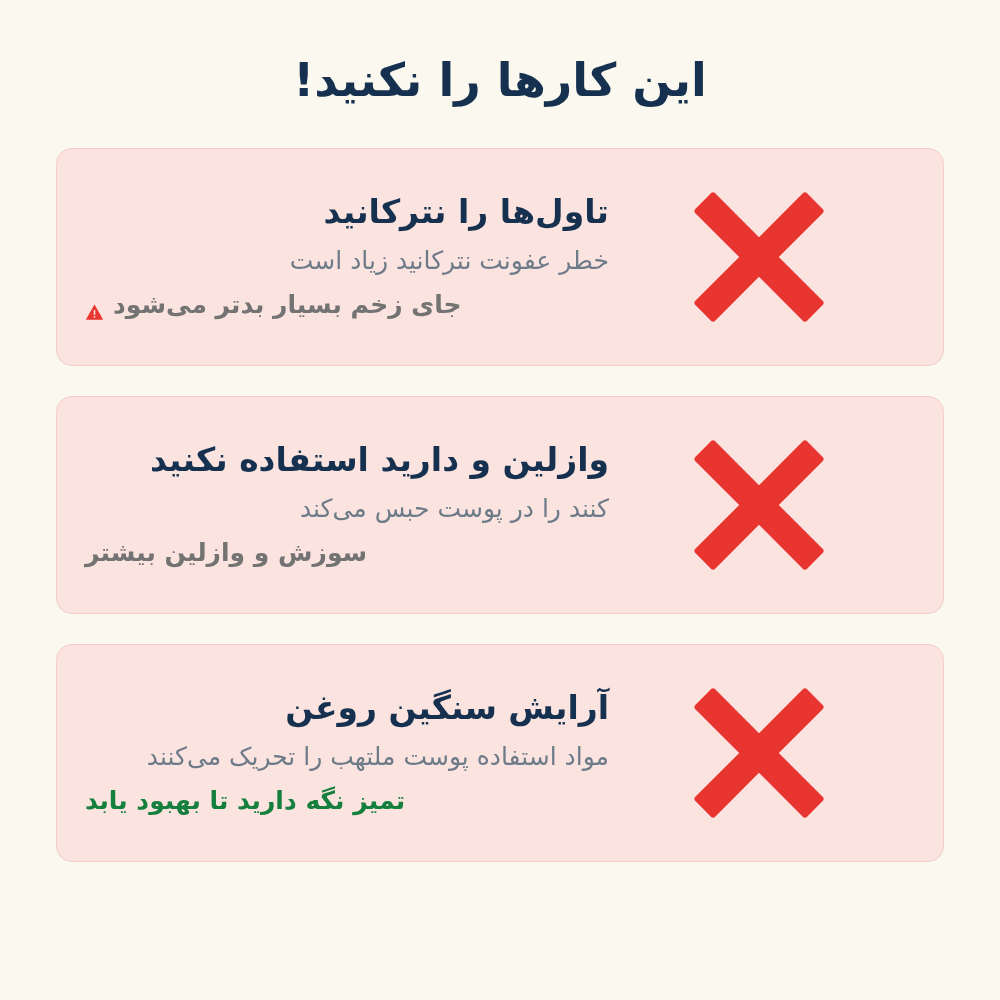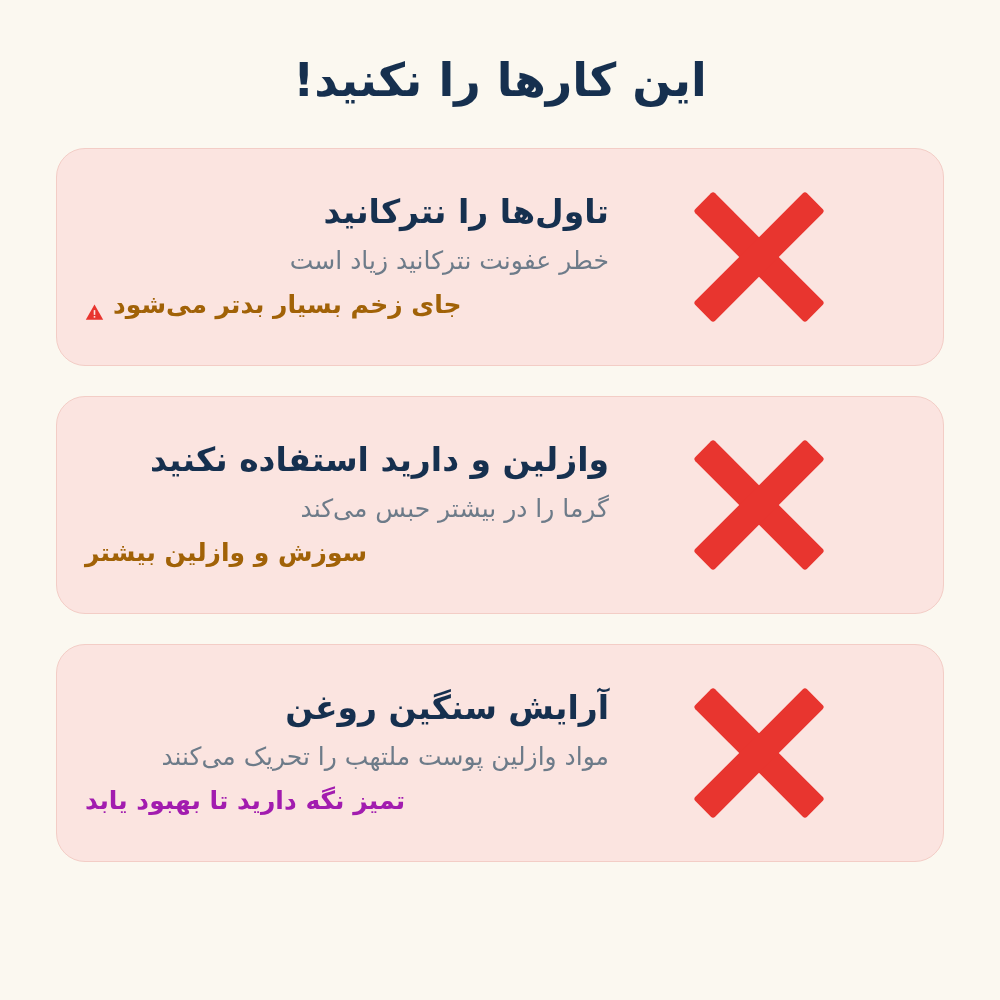--- a/index.html
+++ b/index.html
@@ -35,21 +35,21 @@
     margin-top: 38px;
     display: flex;
     flex-direction: column;
     gap: 30px;
     padding: 0 56px;
     box-sizing: border-box;
   }
   .card {
     background: #fbe4e0;
     border: 1.5px solid #f3cdc6;
-    border-radius: 29px;
+    border-radius: 16px;
     display: flex;
     flex-direction: row-reverse;
     align-items: center;
     box-sizing: border-box;
     padding: 18px 34px 18px 18px;
     min-height: 218px;
   }
   .card-text {
     flex: 1 1 auto;
     text-align: right;
@@ -63,32 +63,32 @@
     line-height: 1.35;
     margin-bottom: 8px;
   }
   .card-sub {
     color: #6d7b89;
     font-size: 25px;
     line-height: 1.5;
     margin-bottom: 6px;
   }
   .card-note {
-    color: #a16207;
+    color: #737373;
     font-size: 25px;
     font-weight: bold;
     line-height: 1.5;
     display: flex;
     flex-direction: row-reverse;
     align-items: center;
     justify-content: flex-start;
     gap: 9px;
   }
   .card-note.teal {
-    color: #a21caf;
+    color: #15803d;
   }
   .warn-icon {
     display: inline-block;
     width: 19px;
     height: 19px;
     flex: 0 0 auto;
   }
   .icon-wrap {
     flex: 0 0 300px;
     display: flex;
@@ -142,37 +142,37 @@
         <div class="x-icon">
           <span class="a"></span>
             <span class="b"></span>
         </div>
       </div>
     </div>
 
     <div class="card">
       <div class="card-text">
         <div class="card-title">وازلین و دارید استفاده نکنید</div>
-        <div class="card-sub">گرما را در بیشتر حبس می‌کند</div>
+        <div class="card-sub">کنند را در پوست حبس می‌کند</div>
         <div class="card-note">
           <span>سوزش و وازلین بیشتر</span>
         </div>
       </div>
       <div class="icon-wrap">
         <div class="x-icon">
           <span class="a"></span>
             <span class="b"></span>
         </div>
       </div>
     </div>
 
     <div class="card">
       <div class="card-text">
         <div class="card-title">آرایش سنگین روغن</div>
-        <div class="card-sub">مواد وازلین پوست ملتهب را تحریک می‌کنند</div>
+        <div class="card-sub">مواد استفاده پوست ملتهب را تحریک می‌کنند</div>
         <div class="card-note teal">
           <span>تمیز نگه دارید تا بهبود یابد</span>
         </div>
       </div>
       <div class="icon-wrap">
         <div class="x-icon">
           <span class="a"></span>
             <span class="b"></span>
         </div>
       </div>

